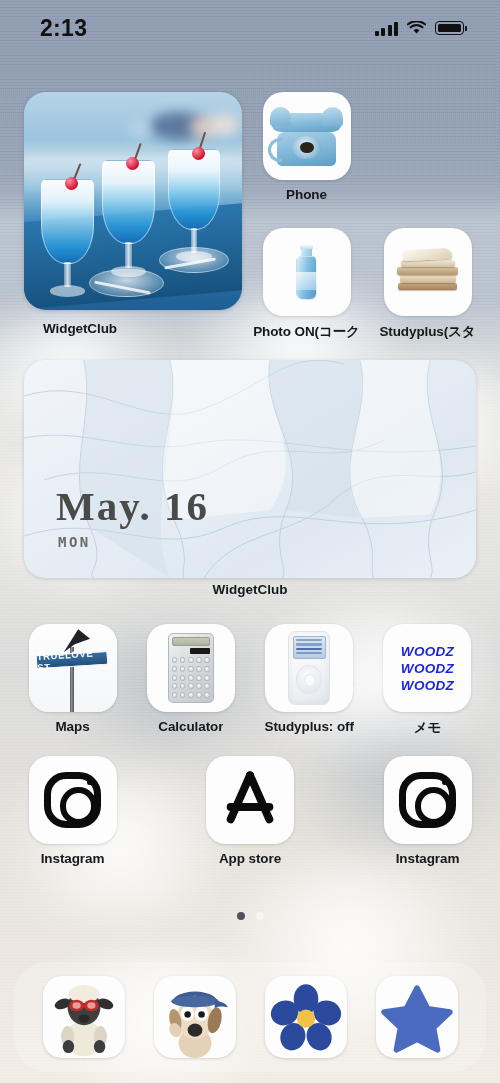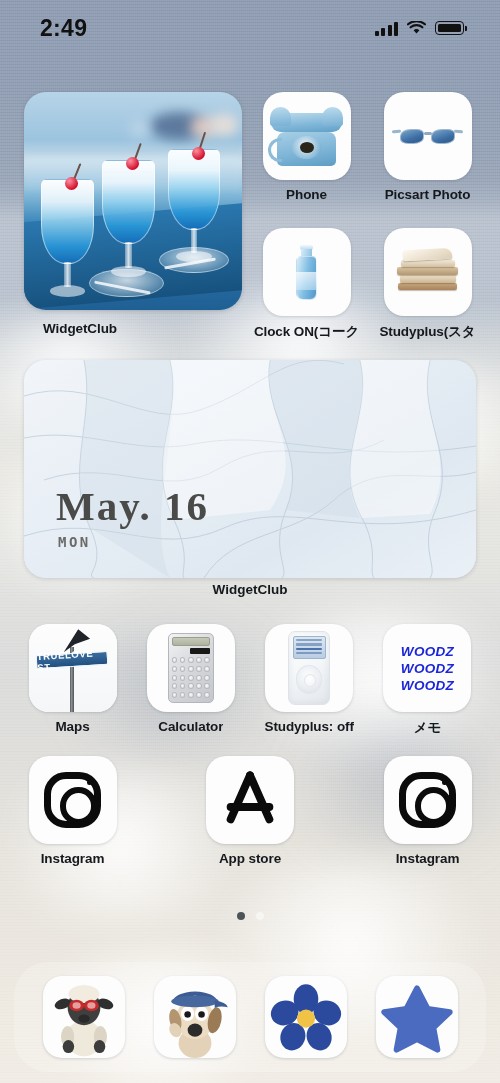--- a/index.html
+++ b/index.html
@@ -396,21 +396,21 @@
     <div class="cloud" style="left:220px; top:300px; width:320px; height:160px;"></div>
     <div class="cloud-dark" style="left:40px; top:330px; width:260px; height:120px;"></div>
     <div class="cloud-dark" style="left:260px; top:420px; width:280px; height:130px;"></div>
     <div class="cloud" style="left:-30px; top:470px; width:300px; height:150px;"></div>
     <div class="cloud" style="left:180px; top:560px; width:340px; height:170px;"></div>
     <div class="cloud" style="left:10px; top:650px; width:300px; height:140px;"></div>
   </div>
   <div class="grain"></div>
 
   <div class="statusbar">
-    <div class="sb-time">2:49</div>
+    <div class="sb-time">2:13</div>
     <div class="sb-right">
       <div class="sig">
         <i></i>
           <i></i>
           <i></i>
           <i></i>
       </div>
       <svg width="19" height="14" viewBox="0 0 19 14">
         <path d="M9.5 12.4 L6.6 9.2 a4.4 4.4 0 0 1 5.8 0 Z" fill="#111"></path>
         <path d="M3.6 6.3 a9 9 0 0 1 11.8 0" stroke="#111" stroke-width="2.1" fill="none" stroke-linecap="round"></path>
@@ -468,45 +468,33 @@
         <div class="ico">
           <div class="art">
             <div class="phone-handset"></div>
             <div class="phone-body"></div>
             <div class="phone-dial"></div>
             <div class="phone-cord"></div>
           </div>
         </div>
         <div class="lbl">Phone</div>
       </div>
-      <div class="cell">
-        <div class="ico">
-          <div class="art">
-            <div class="sg-arm l"></div>
-              <div class="sg-arm r"></div>
-            <div class="sg-lens l"></div>
-              <div class="sg-lens r"></div>
-            <div class="sg-bridge"></div>
-          </div>
-        </div>
-        <div class="lbl lbl-wide">Picsart Photo</div>
-      </div>
     </div>
 
     <div class="row" style="top:228px; left:258px; width:218px;">
       <div class="cell">
         <div class="ico">
           <div class="art">
             <div class="bot-cap"></div>
             <div class="bot-neck"></div>
             <div class="bot-body"></div>
             <div class="bot-lbl"></div>
           </div>
         </div>
-        <div class="lbl lbl-wide">Clock ON(コーク</div>
+        <div class="lbl lbl-wide">Photo ON(コーク</div>
       </div>
       <div class="cell">
         <div class="ico">
           <div class="art">
             <div class="book" style="left:16%; top:62%; width:68%; height:9%; background:linear-gradient(180deg,#c8a77e,#a8845c);"></div>
             <div class="book" style="left:19%; top:53%; width:63%; height:9%; background:linear-gradient(180deg,#efe3cd,#cbb591);"></div>
             <div class="book" style="left:15%; top:44%; width:70%; height:9%; background:linear-gradient(180deg,#d9c3a0,#b29871);"></div>
             <div class="book" style="left:20%; top:36%; width:61%; height:8%; background:linear-gradient(180deg,#f2e9d8,#d2c0a2);"></div>
             <div class="book" style="left:22%; top:24%; width:56%; height:12%; background:linear-gradient(160deg,#fdf8ef,#ddceb4); border-radius:3px 8px 2px 2px; transform:rotate(-3deg);"></div>
           </div>

